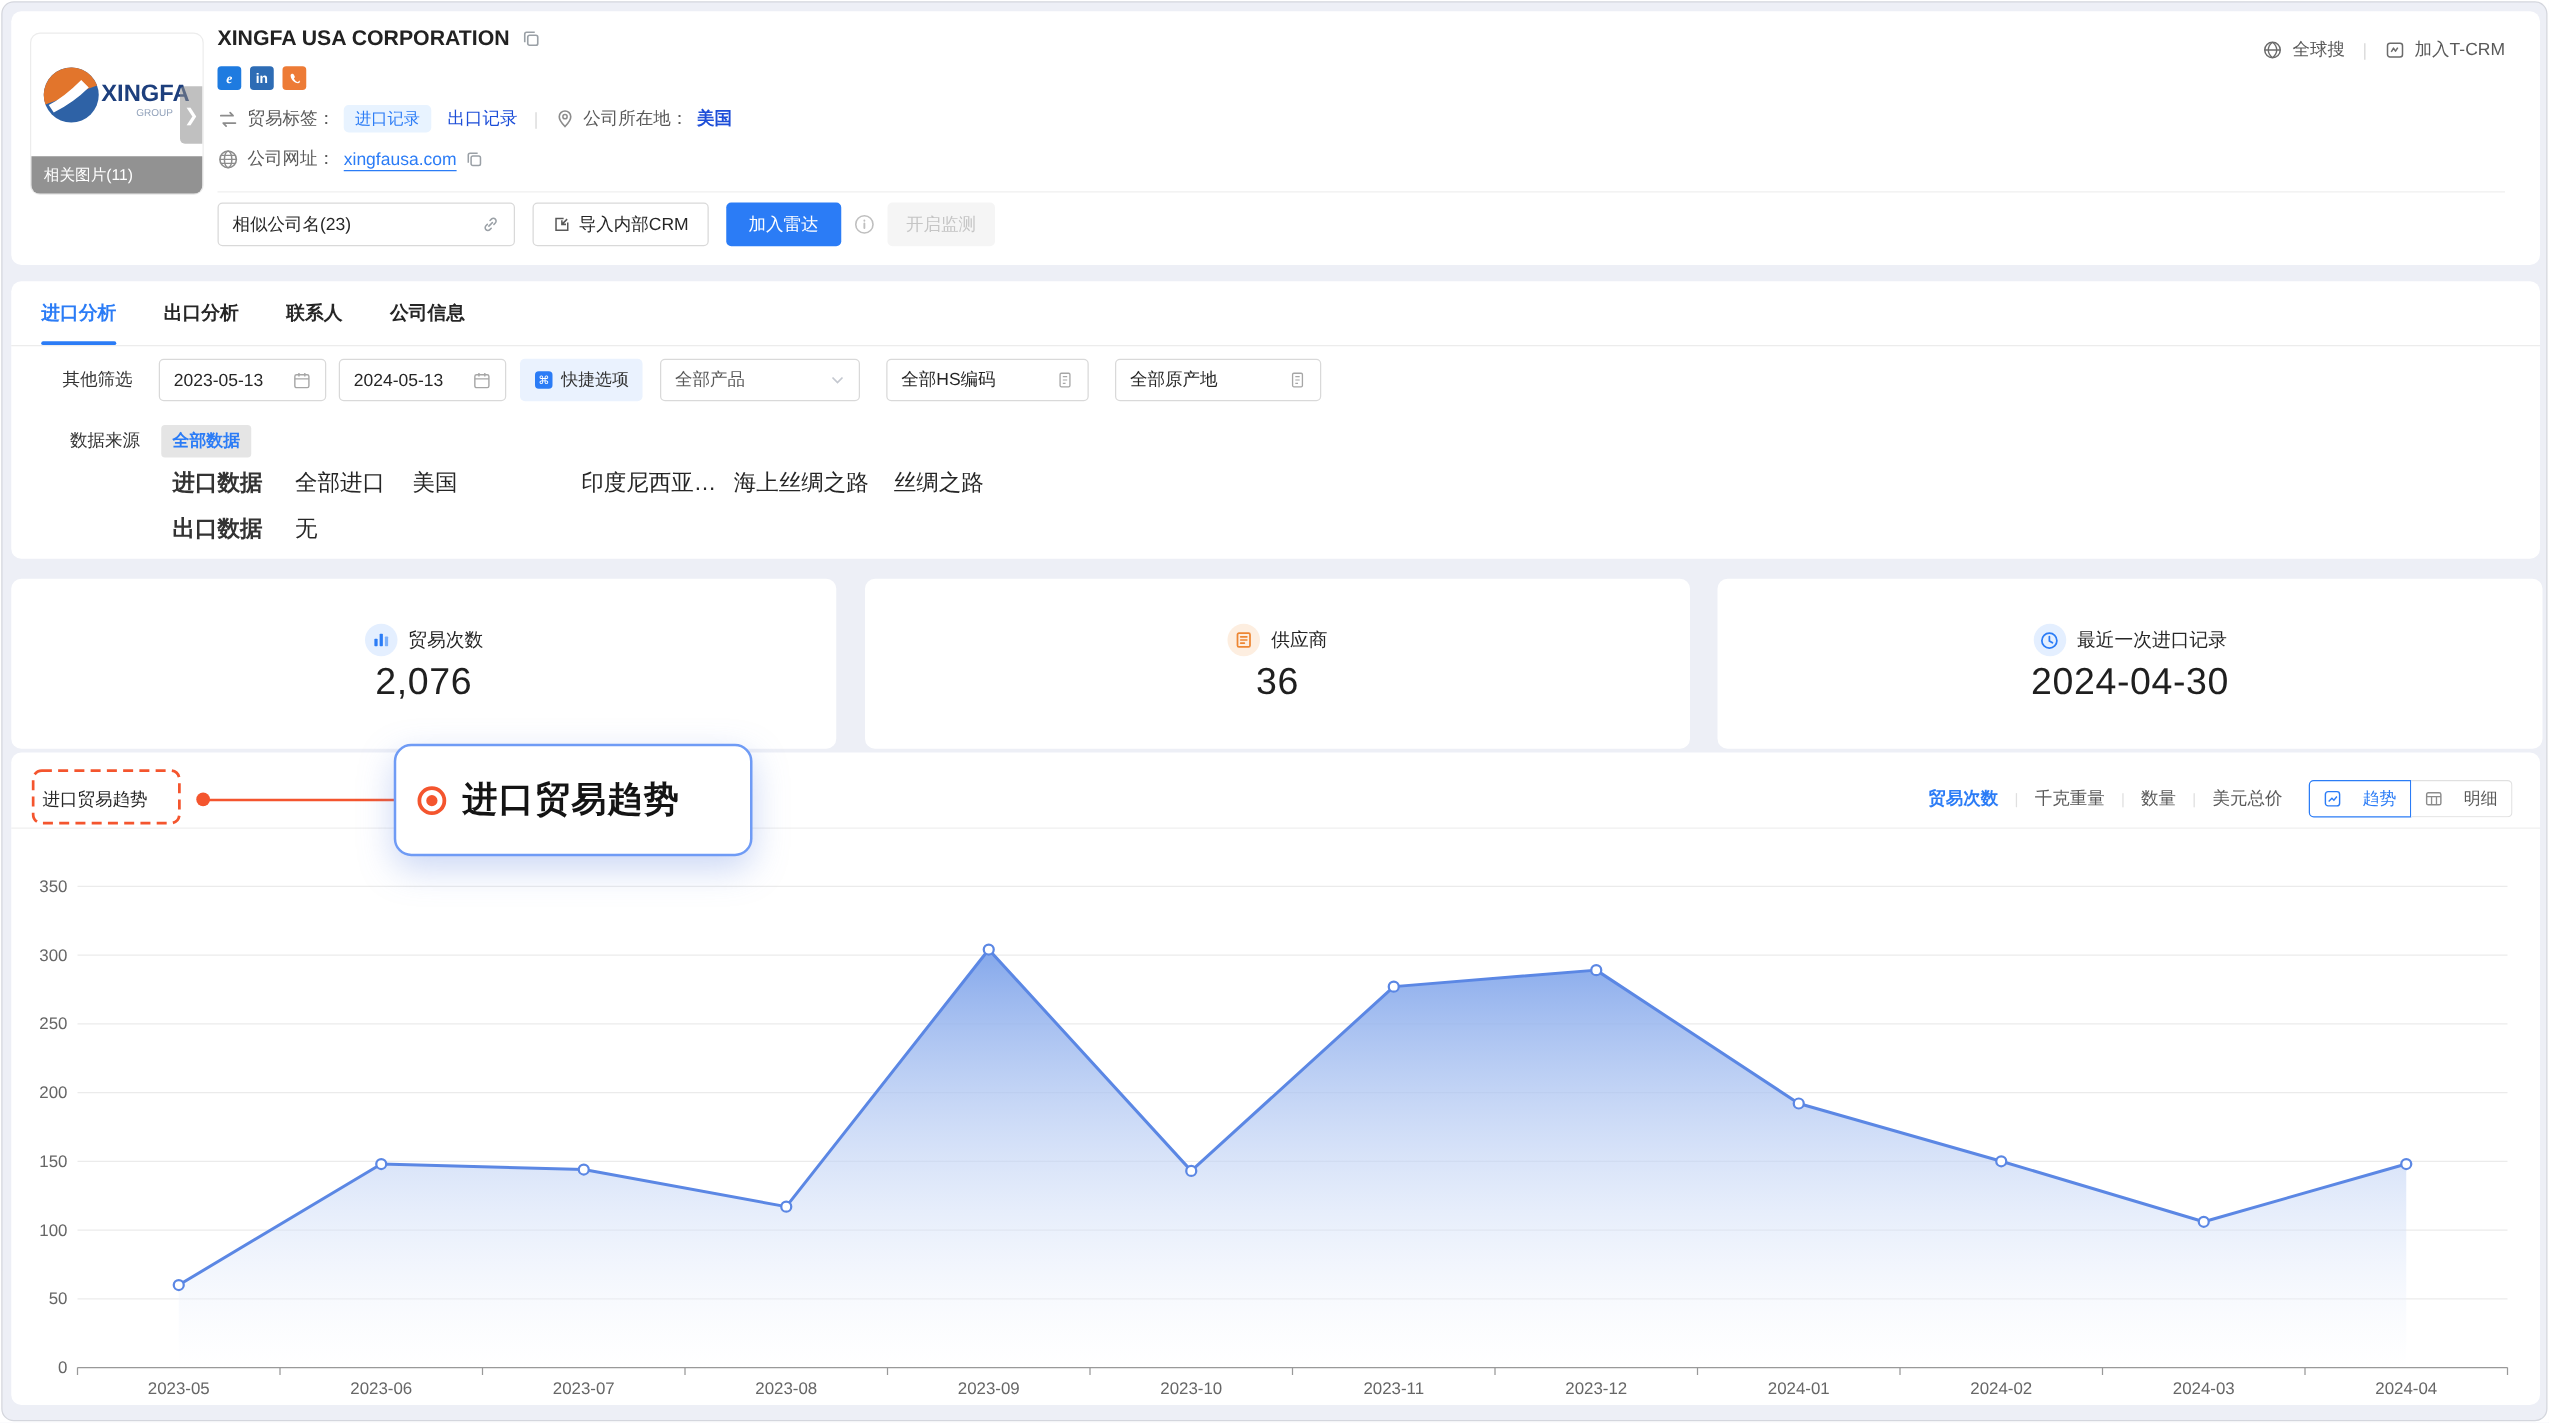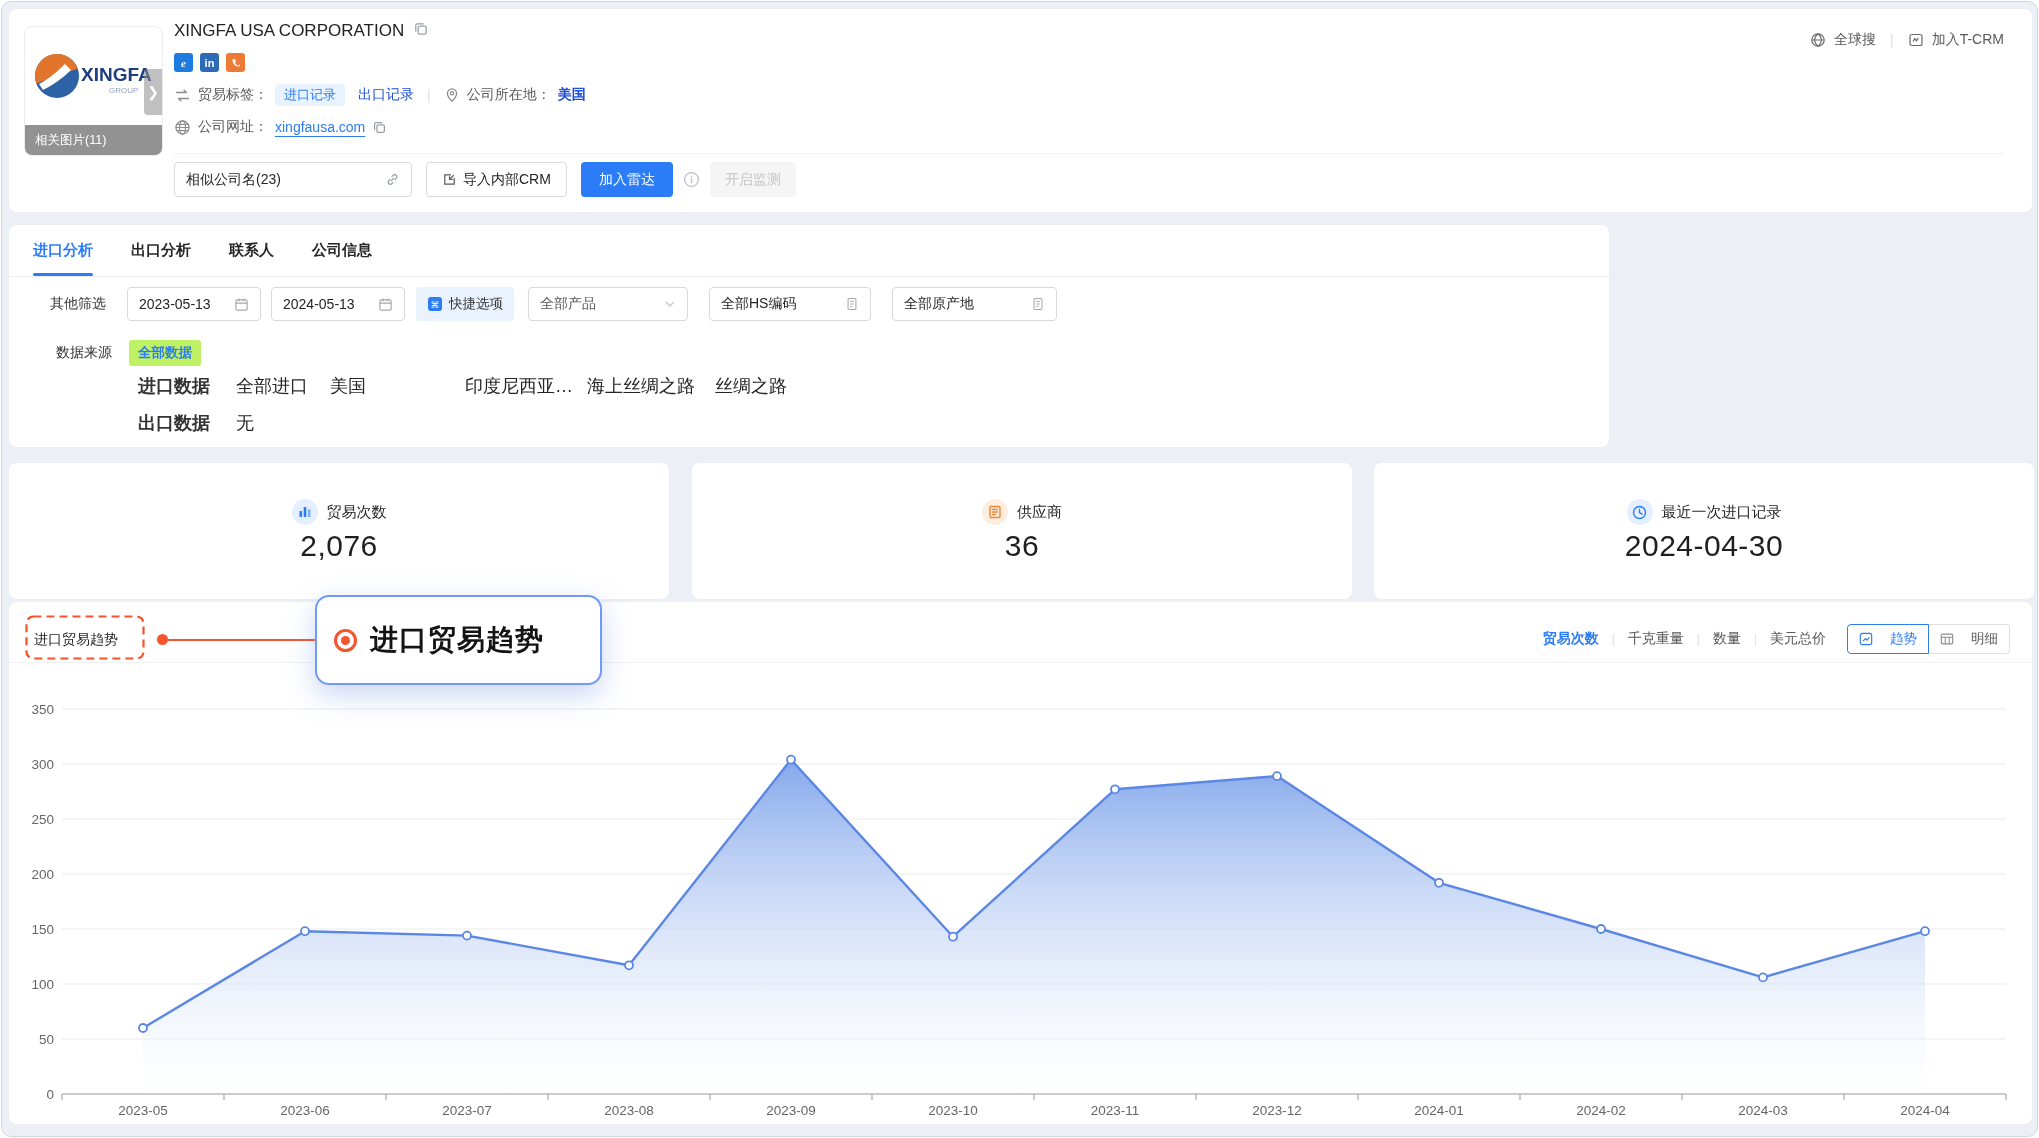--- a/index.html
+++ b/index.html
@@ -6,46 +6,46 @@
 html,body{width:2039px;height:1138px;background:#fff;font-family:"Liberation Sans","DejaVu Sans",sans-serif;position:relative}
 .window{position:absolute;inset:1px;border:1px solid #d4d6dd;border-radius:10px;background:#edeff6;overflow:hidden}
 .card{position:absolute;background:#fff;border-radius:8px}
 svg{display:block}
 
 #header-card{left:7px;top:7px;width:2023px;height:203px}
 .logo-card{position:absolute;left:15px;top:17px;width:139px;height:130px;border:1px solid #ececec;border-radius:8px;background:#fff;overflow:hidden}
 .logo-inner{position:absolute;left:0;top:0;right:0;bottom:30px;display:flex;align-items:center;justify-content:center}
 .logo-badge{position:absolute;left:0;right:0;bottom:0;height:30px;background:rgba(110,110,110,.75);color:#fff;font-size:12.5px;line-height:30px;padding-left:10px}
 .logo-next{position:absolute;right:0;top:42px;width:18px;height:46px;background:rgba(140,140,140,.55);border-radius:4px 0 0 4px;color:#fff;display:flex;align-items:center;justify-content:center;font-size:14px}
-.company-name{position:absolute;left:165px;top:12px;font-size:17px;font-weight:400;color:#222;display:flex;align-items:flex-start;gap:9px}
+.company-name{position:absolute;left:165px;top:12px;font-size:17px;font-weight:700;color:#222;display:flex;align-items:center;gap:9px}
 .social-row{position:absolute;left:165px;top:44px;display:flex;gap:7px}
 .social{width:19px;height:19px;border-radius:3px;display:flex;align-items:center;justify-content:center;color:#fff;font-size:11px;font-weight:700}
 .meta-row{position:absolute;left:165px;height:22px;display:flex;align-items:center;font-size:14px;color:#595959;gap:7px}
 .pill{background:#e8f3ff;color:#2b7cf6;font-size:13px;padding:2px 9px;border-radius:4px}
 .dark{color:#1d4ed8}
 .vdiv{color:#dcdcdc;margin:0 6px}
 .hdivider{position:absolute;left:165px;right:28px;top:144px;border-top:1px solid #f0f0f0}
 .btn-row{position:absolute;left:165px;top:153px;height:35px;display:flex;gap:14px;align-items:center}
 .input-like{width:238px;height:35px;border:1px solid #d9d9d9;border-radius:4px;display:flex;align-items:center;padding:0 11px;font-size:14px;color:#262626;background:#fff}
 .btn{height:35px;border:1px solid #d9d9d9;border-radius:4px;display:flex;align-items:center;justify-content:center;font-size:14px;color:#262626;background:#fff;padding:0 15px;gap:6px}
 .btn-primary{background:#2b7cf6;color:#fff;border:none;padding:0 18px}
 .btn-disabled{background:#f5f5f5;color:#c5c5c5;border:none;padding:0 15px}
 .top-right{position:absolute;right:28px;top:22px;display:flex;align-items:center;font-size:14px;color:#595959;gap:8px}
 
-#tabs-card{left:7px;top:223px;width:1600px;height:222px}
+#tabs-card{left:7px;top:223px;width:2023px;height:222px}
 .tab-row{position:absolute;left:24px;top:0;height:51px;display:flex;gap:38px}
 .tab{position:relative;height:51px;display:flex;align-items:center;font-size:15px;color:#262626;font-weight:700}
 .tab.active{color:#2b7cf6;font-weight:700}
 .tab.active:after{content:"";position:absolute;left:0;right:0;bottom:0;height:3px;background:#2b7cf6;border-radius:2px}
 .tab-divider{position:absolute;left:0;right:0;top:51px;border-top:1px solid #ececec}
 .filter-label{position:absolute;left:41px;top:62px;height:34px;display:flex;align-items:center;font-size:14px;color:#333}
 .fbox{position:absolute;top:62px;height:34px;border:1px solid #d9d9d9;border-radius:4px;background:#fff;display:flex;align-items:center;justify-content:space-between;padding:0 11px;font-size:14px;color:#262626}
 .chip-quick{position:absolute;left:407px;top:62px;height:34px;background:#eaf2fe;border-radius:4px;display:flex;align-items:center;padding:0 11px;gap:6px;font-size:13.5px;color:#333}
 .src-label{position:absolute;left:47px;top:115px;height:26px;display:flex;align-items:center;font-size:14px;color:#333}
-.chip-sel{position:absolute;left:120px;top:115px;height:26px;background:#bef264;border-radius:3px;display:flex;align-items:center;padding:0 9px;font-size:13.5px;color:#2b7cf6;font-weight:600}
+.chip-sel{position:absolute;left:120px;top:115px;height:26px;background:#e5e5e5;border-radius:3px;display:flex;align-items:center;padding:0 9px;font-size:13.5px;color:#2b7cf6;font-weight:600}
 .src-row{position:absolute;height:20px;display:flex;align-items:center;font-size:18px;color:#262626}
 .src-row .rowlabel{font-weight:600;color:#333}
 
 .stat-card{top:461px;width:660px;height:136px}
 .stat-head{position:absolute;left:0;right:0;top:36px;height:26px;display:flex;align-items:center;justify-content:center;gap:9px;font-size:15px;color:#262626}
 .stat-icon{width:26px;height:26px;border-radius:50%;display:flex;align-items:center;justify-content:center}
 .stat-value{position:absolute;left:0;right:0;top:66px;text-align:center;font-size:30px;color:#1f1f1f;font-weight:500;letter-spacing:.5px}
 
 #chart-card{left:7px;top:600px;width:2023px;height:522px}
 .chart-title{position:absolute;left:25px;top:29px;font-size:14px;color:#262626;font-weight:500}

